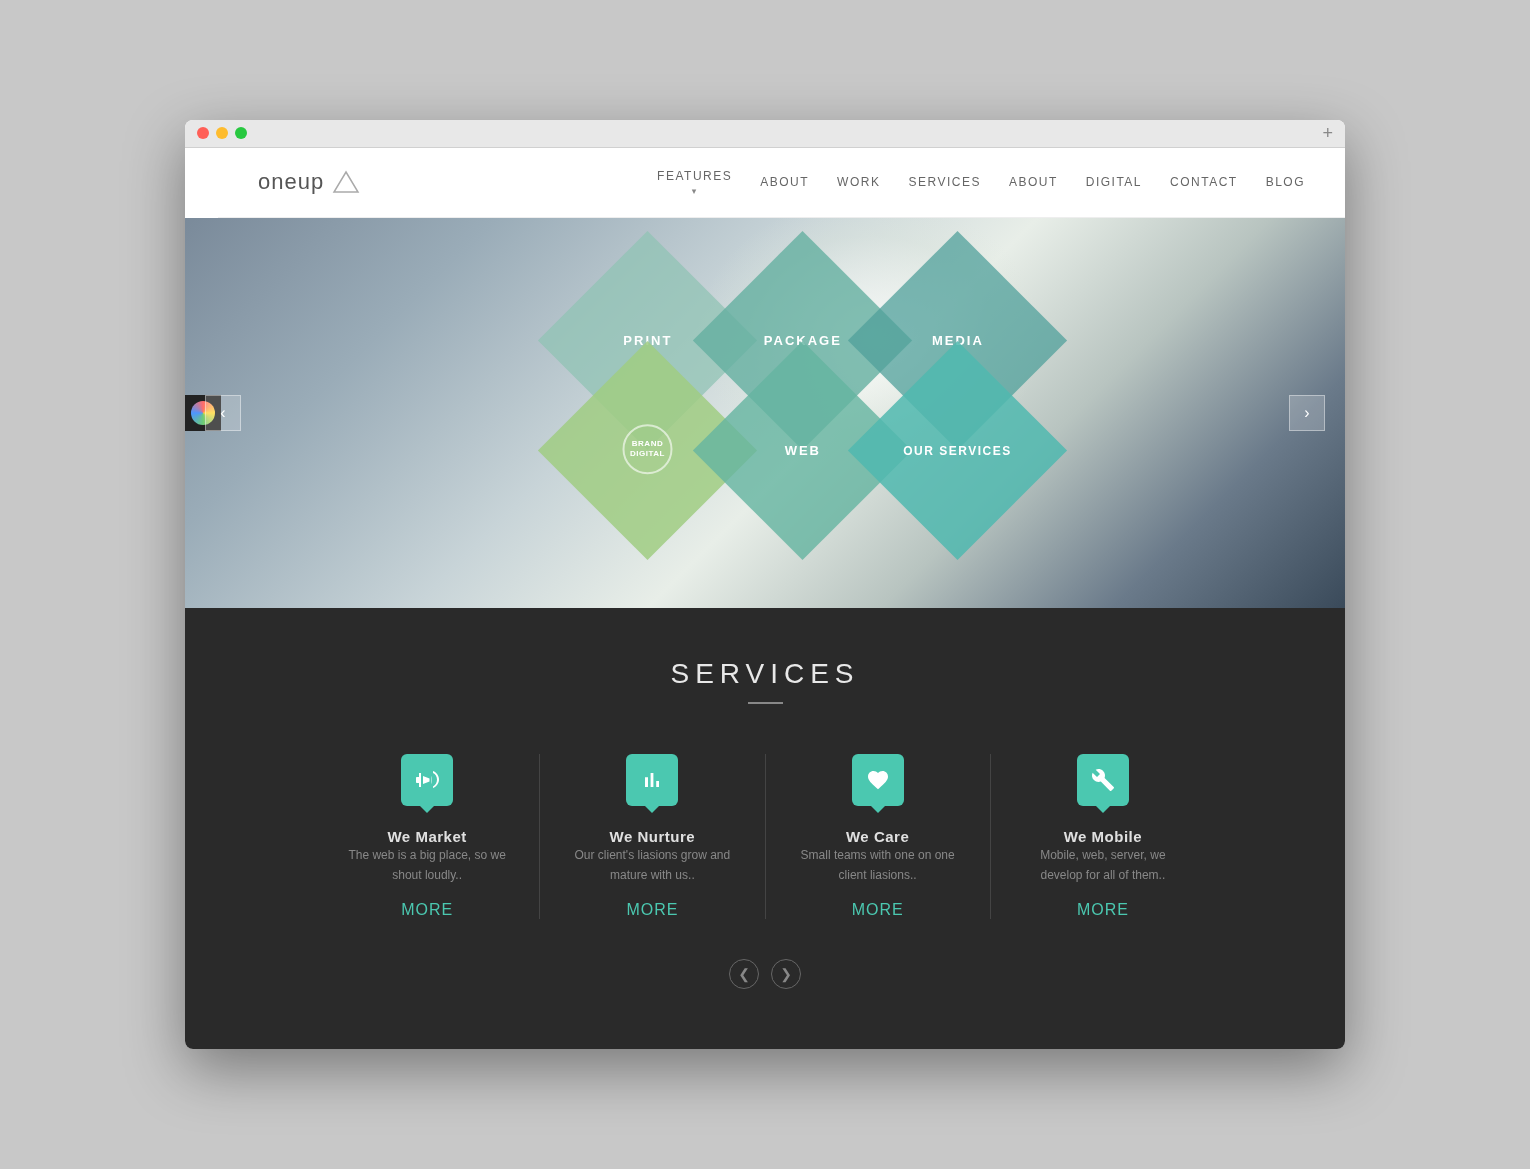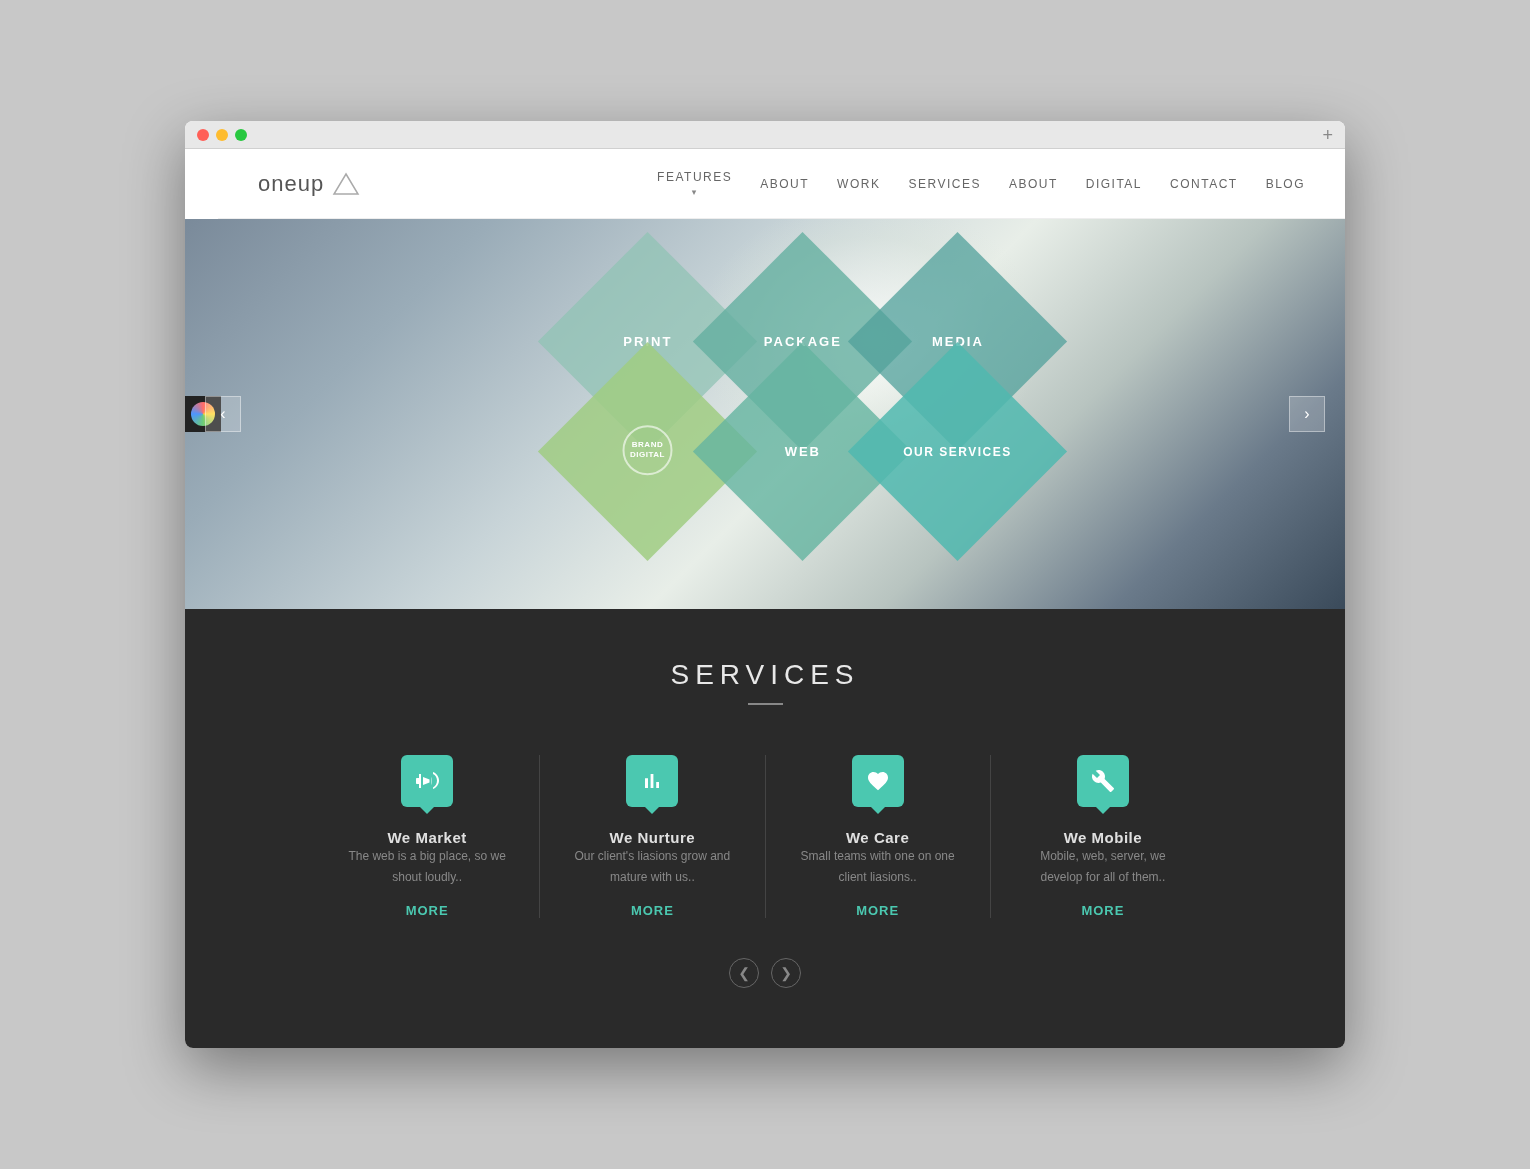--- a/index.html
+++ b/index.html
@@ -299,23 +299,23 @@
       letter-spacing: 0.5px;
     }
     .service-desc {
       color: #888;
       font-size: 12px;
       line-height: 1.7;
       margin-bottom: 16px;
     }
     .service-more {
       color: #4bc8b0;
-      font-size: 13px;
+      font-size: 16px;
       letter-spacing: 1px;
-      font-weight: 700;
+      font-weight: 400;
       cursor: pointer;
     }
 
     
     .carousel-nav {
       display: flex;
       justify-content: center;
       gap: 12px;
       margin-top: 40px;
     }

